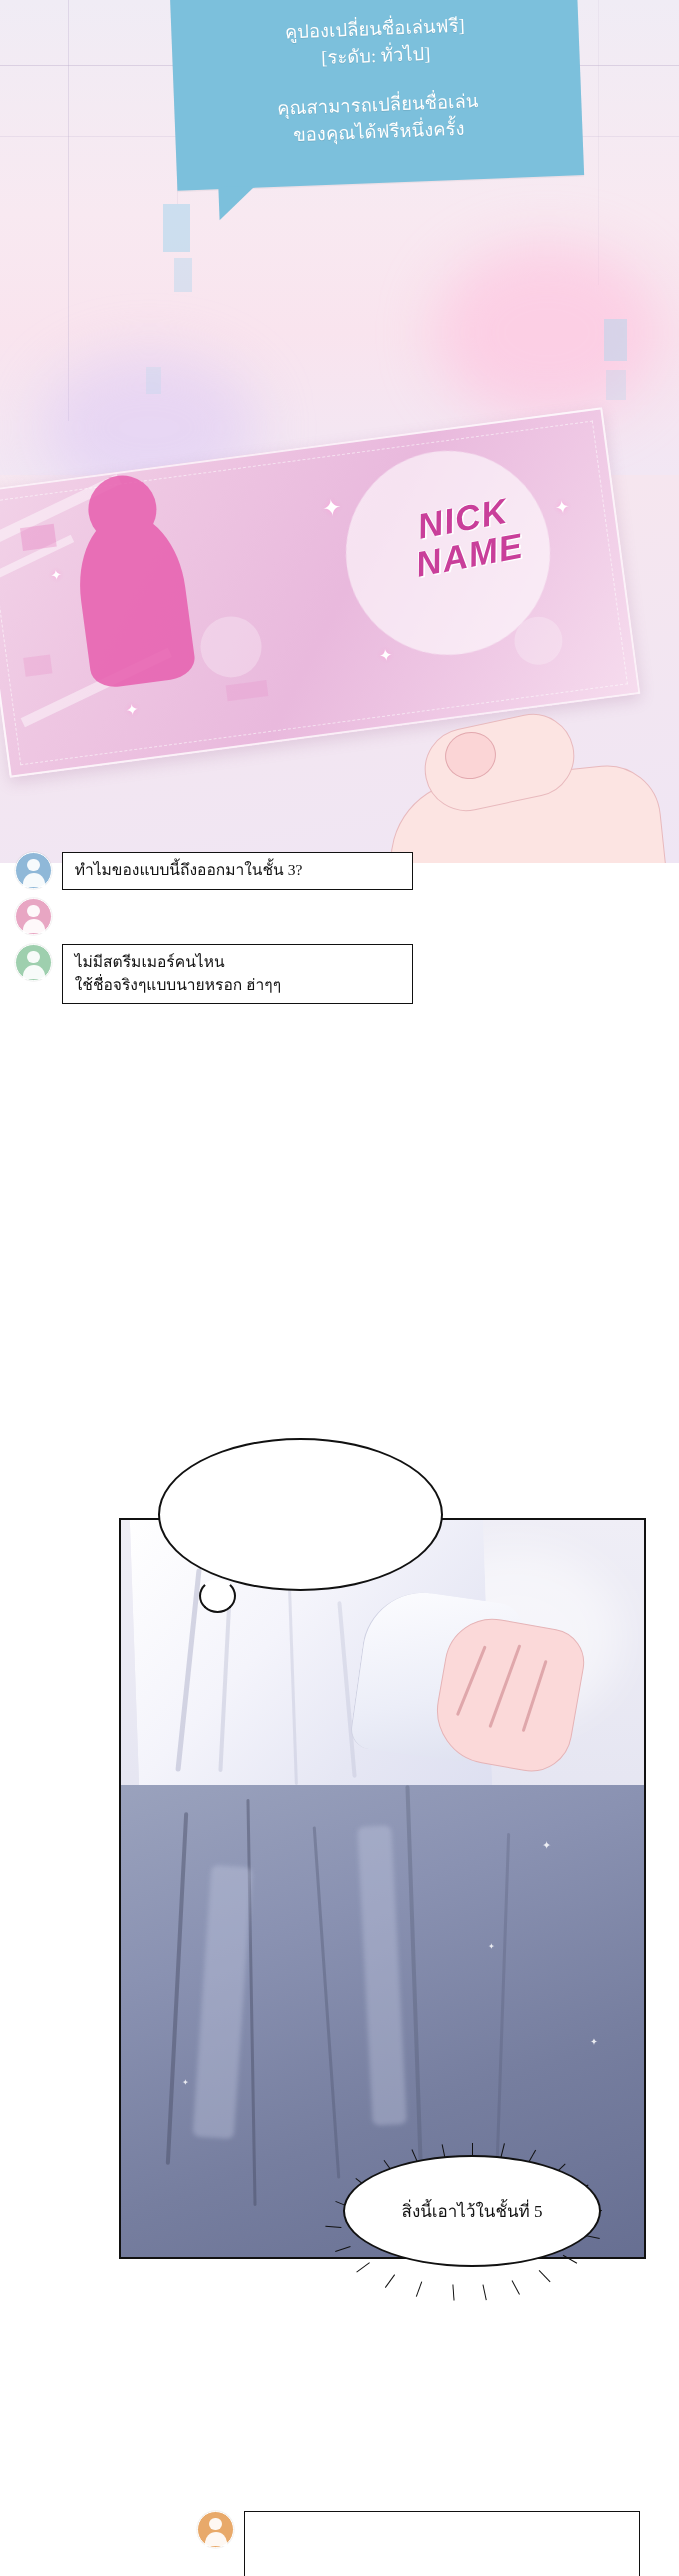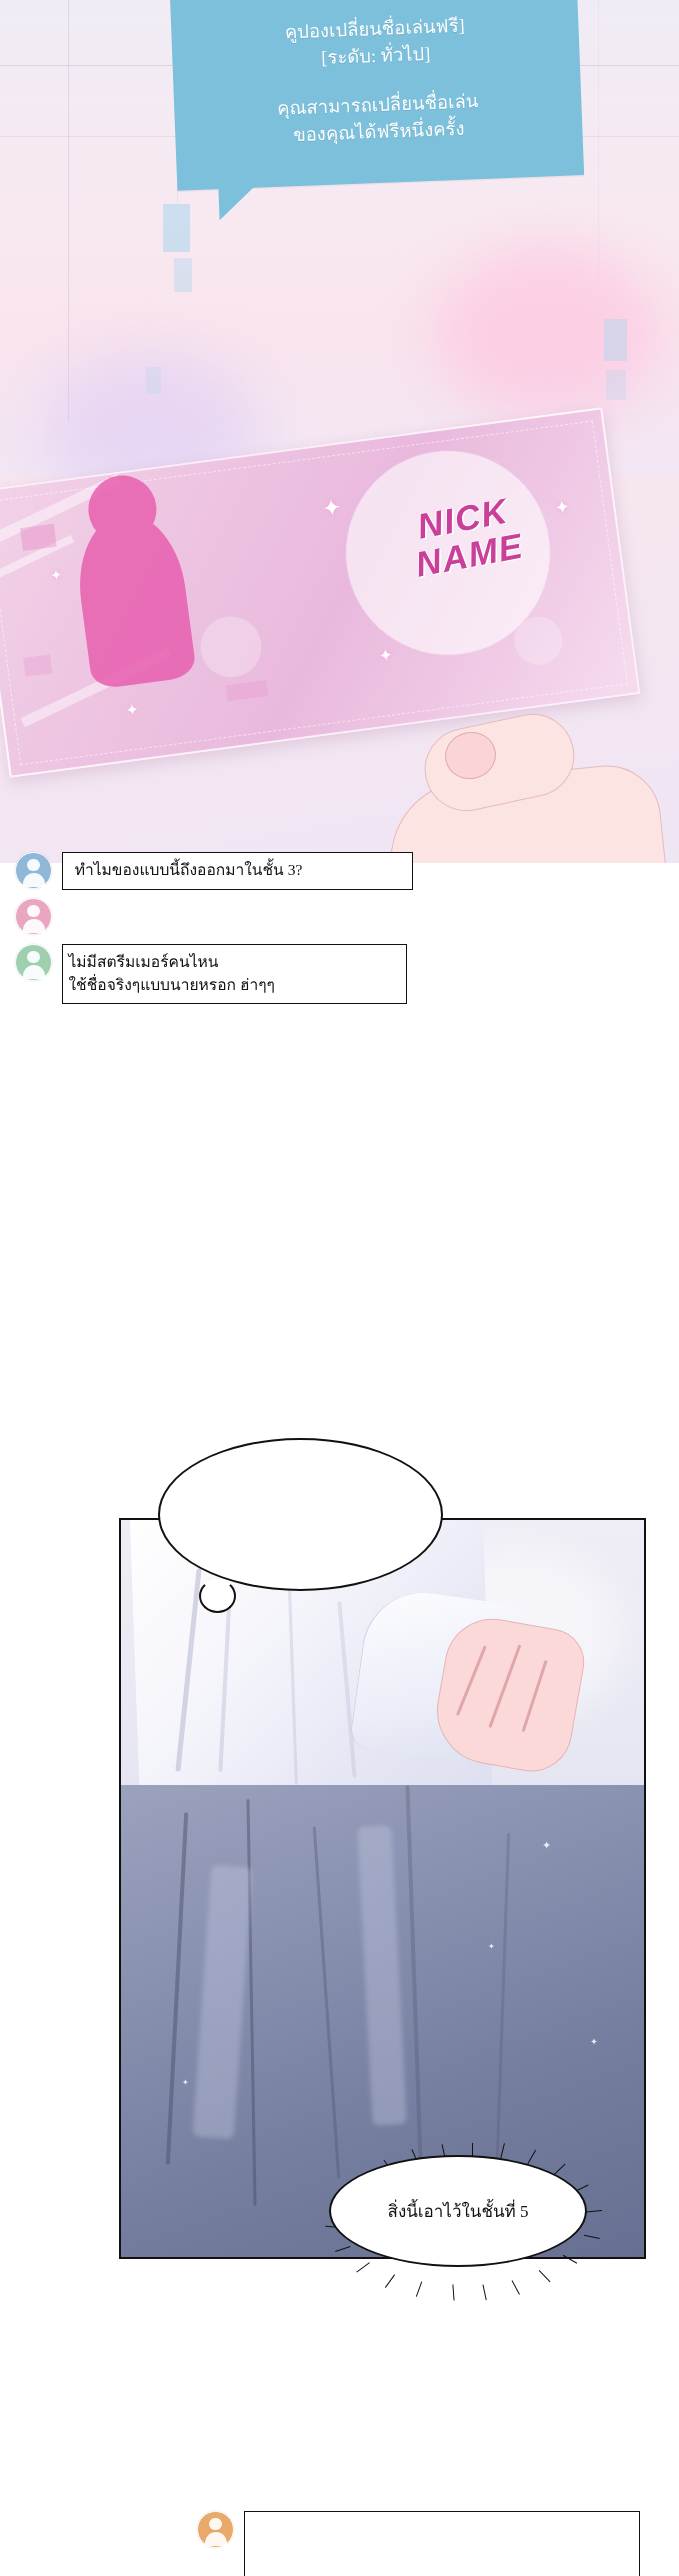--- a/index.html
+++ b/index.html
@@ -428,21 +428,21 @@
   .spiky {
     position: absolute;
     left: 326px;
     top: 849px;
     width: 292px;
     height: 136px;
     z-index: 8;
   }
   .spiky-core {
     position: absolute;
-    left: 3px;
+    left: 17px;
     top: 12.2px;
     width: 258px;
     height: 112px;
     background: #ffffff;
     border: 2px solid #111111;
     border-radius: 50%;
     display: flex;
     align-items: center;
     justify-content: center;
     text-align: center;
@@ -565,21 +565,21 @@
         <div class="head"></div>
         <div class="body"></div>
       </div>
     </div>
 
     <div class="chat-row" style="top:92px;">
       <div class="avatar av-green">
         <div class="head"></div>
         <div class="body"></div>
       </div>
-      <div class="bubble" style="width:325px;padding-left:6px;">ไม่มีสตรีมเมอร์คนไหน
+      <div class="bubble" style="width:325px;">ไม่มีสตรีมเมอร์คนไหน
 ใช้ชื่อจริงๆแบบนายหรอก ฮ่าๆๆ</div>
     </div>
   </div>
 
   <div class="panel2">
 
 
     <div class="sbubble sbubble-b">
       <div class="tail1"></div>
     </div>

